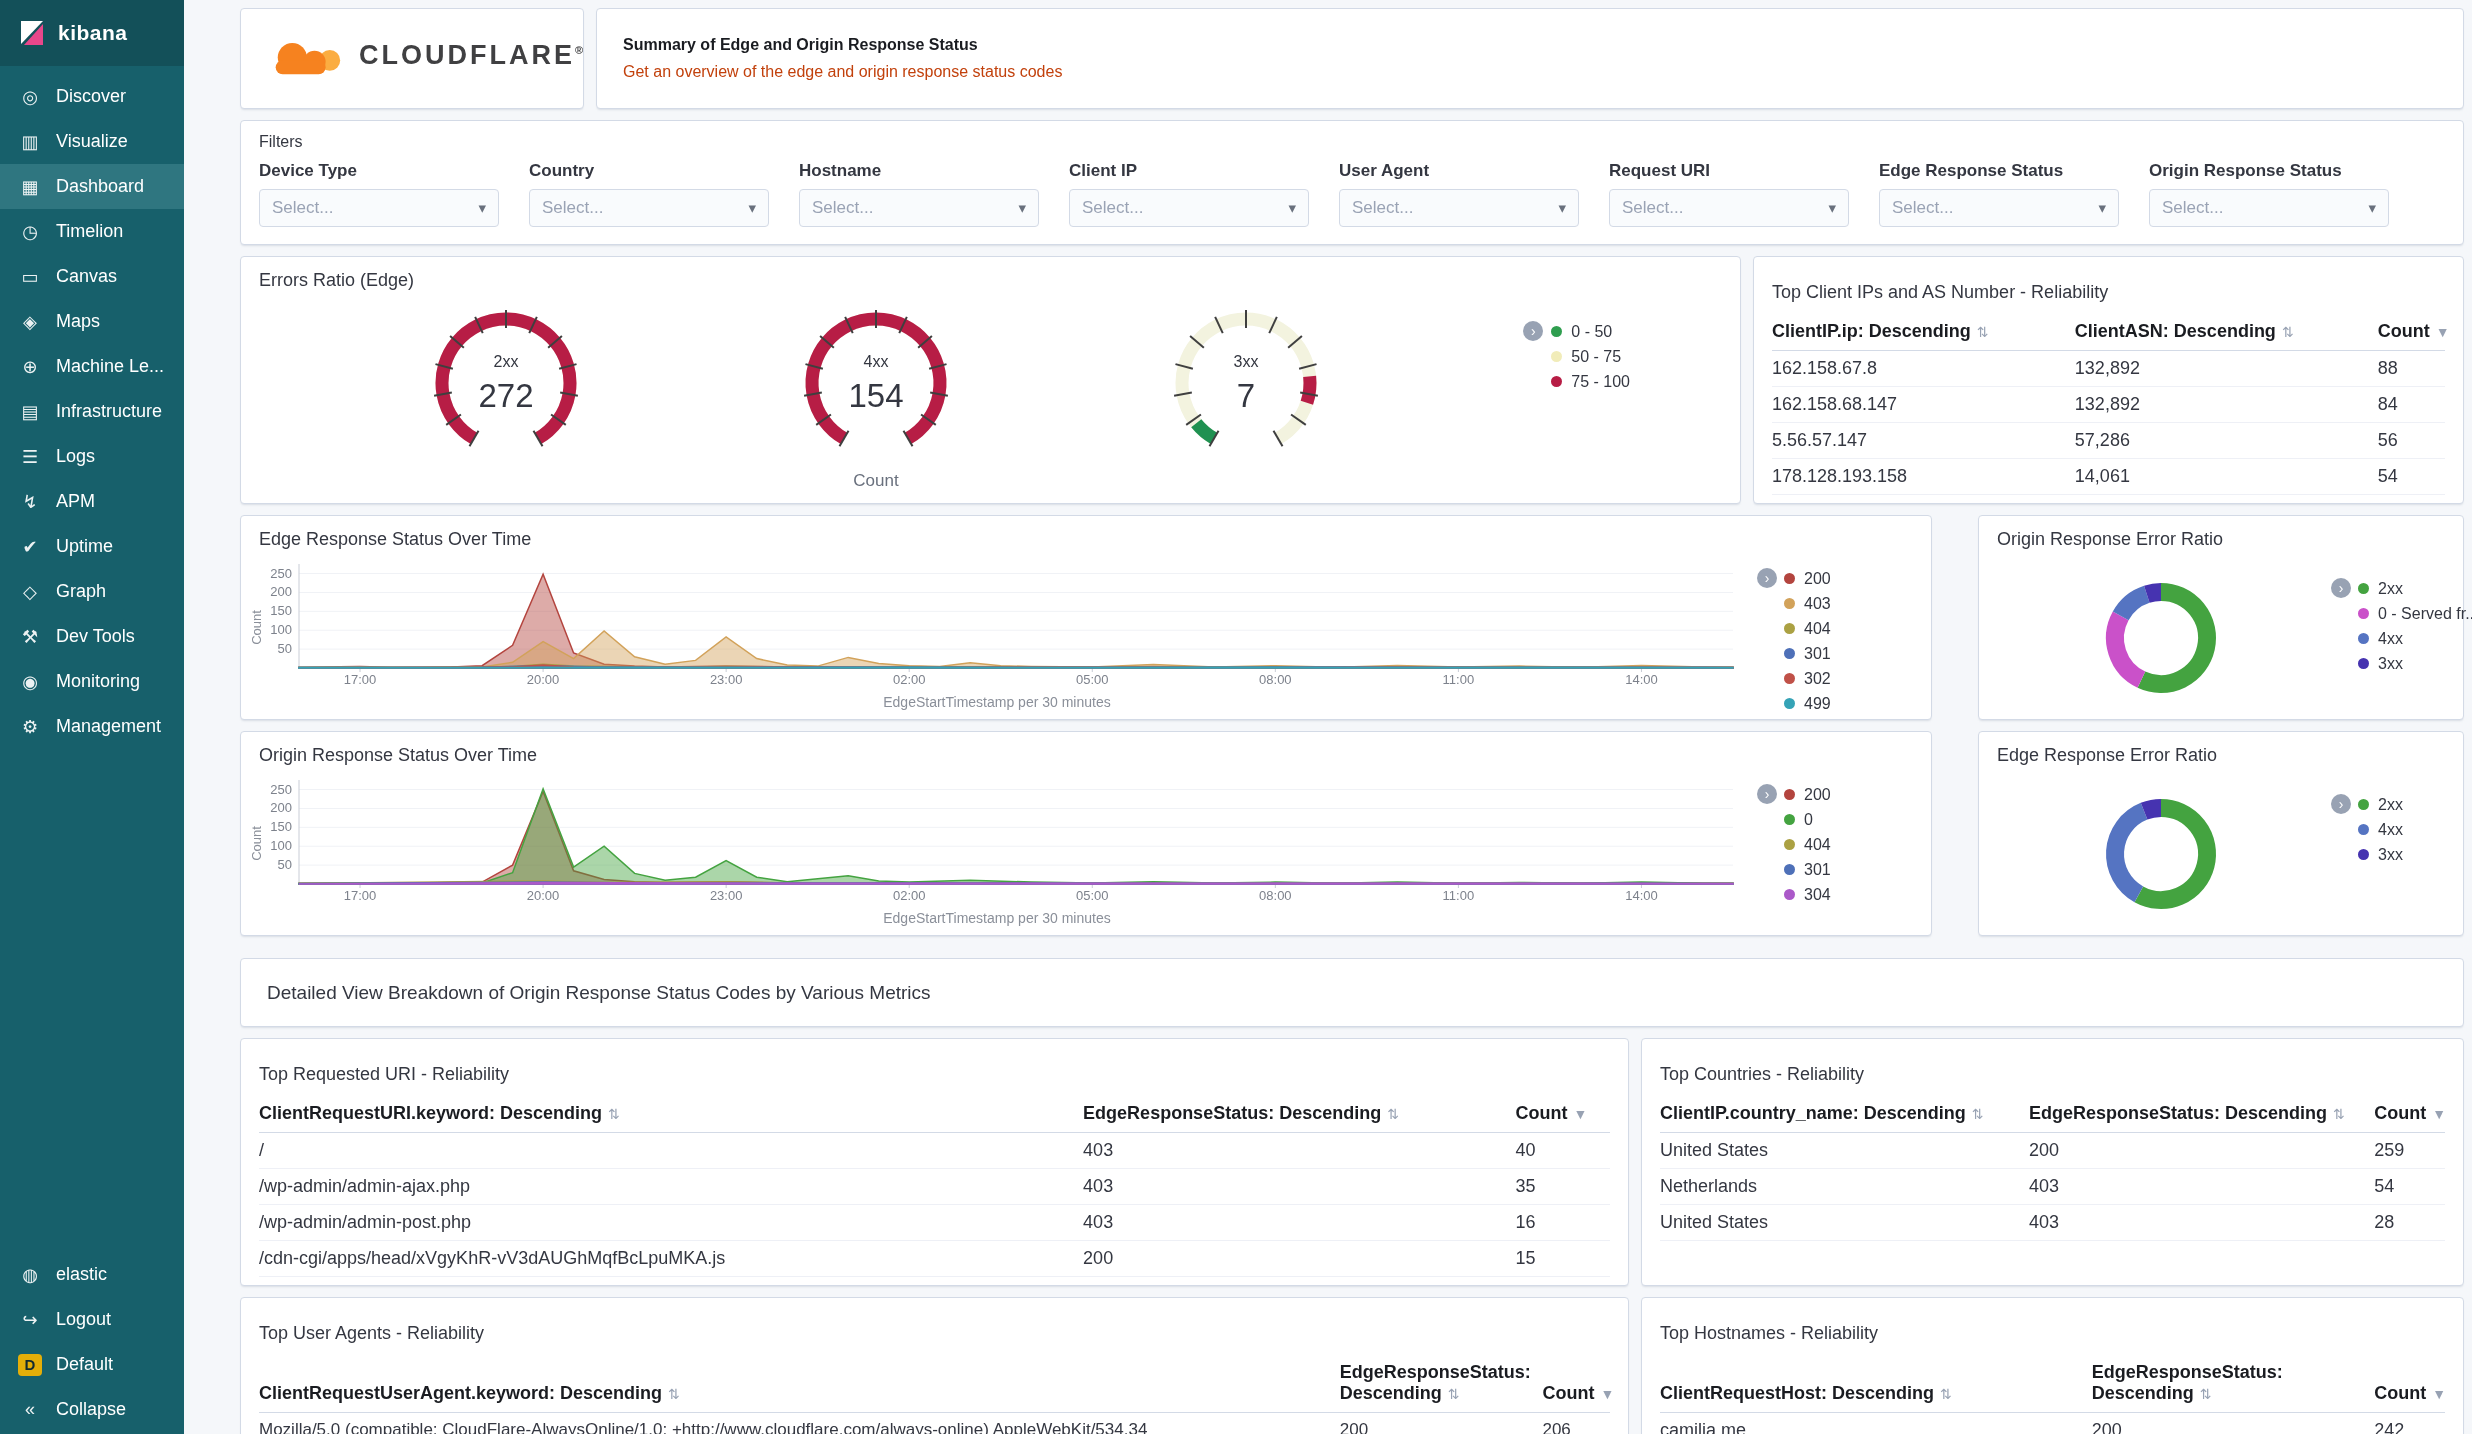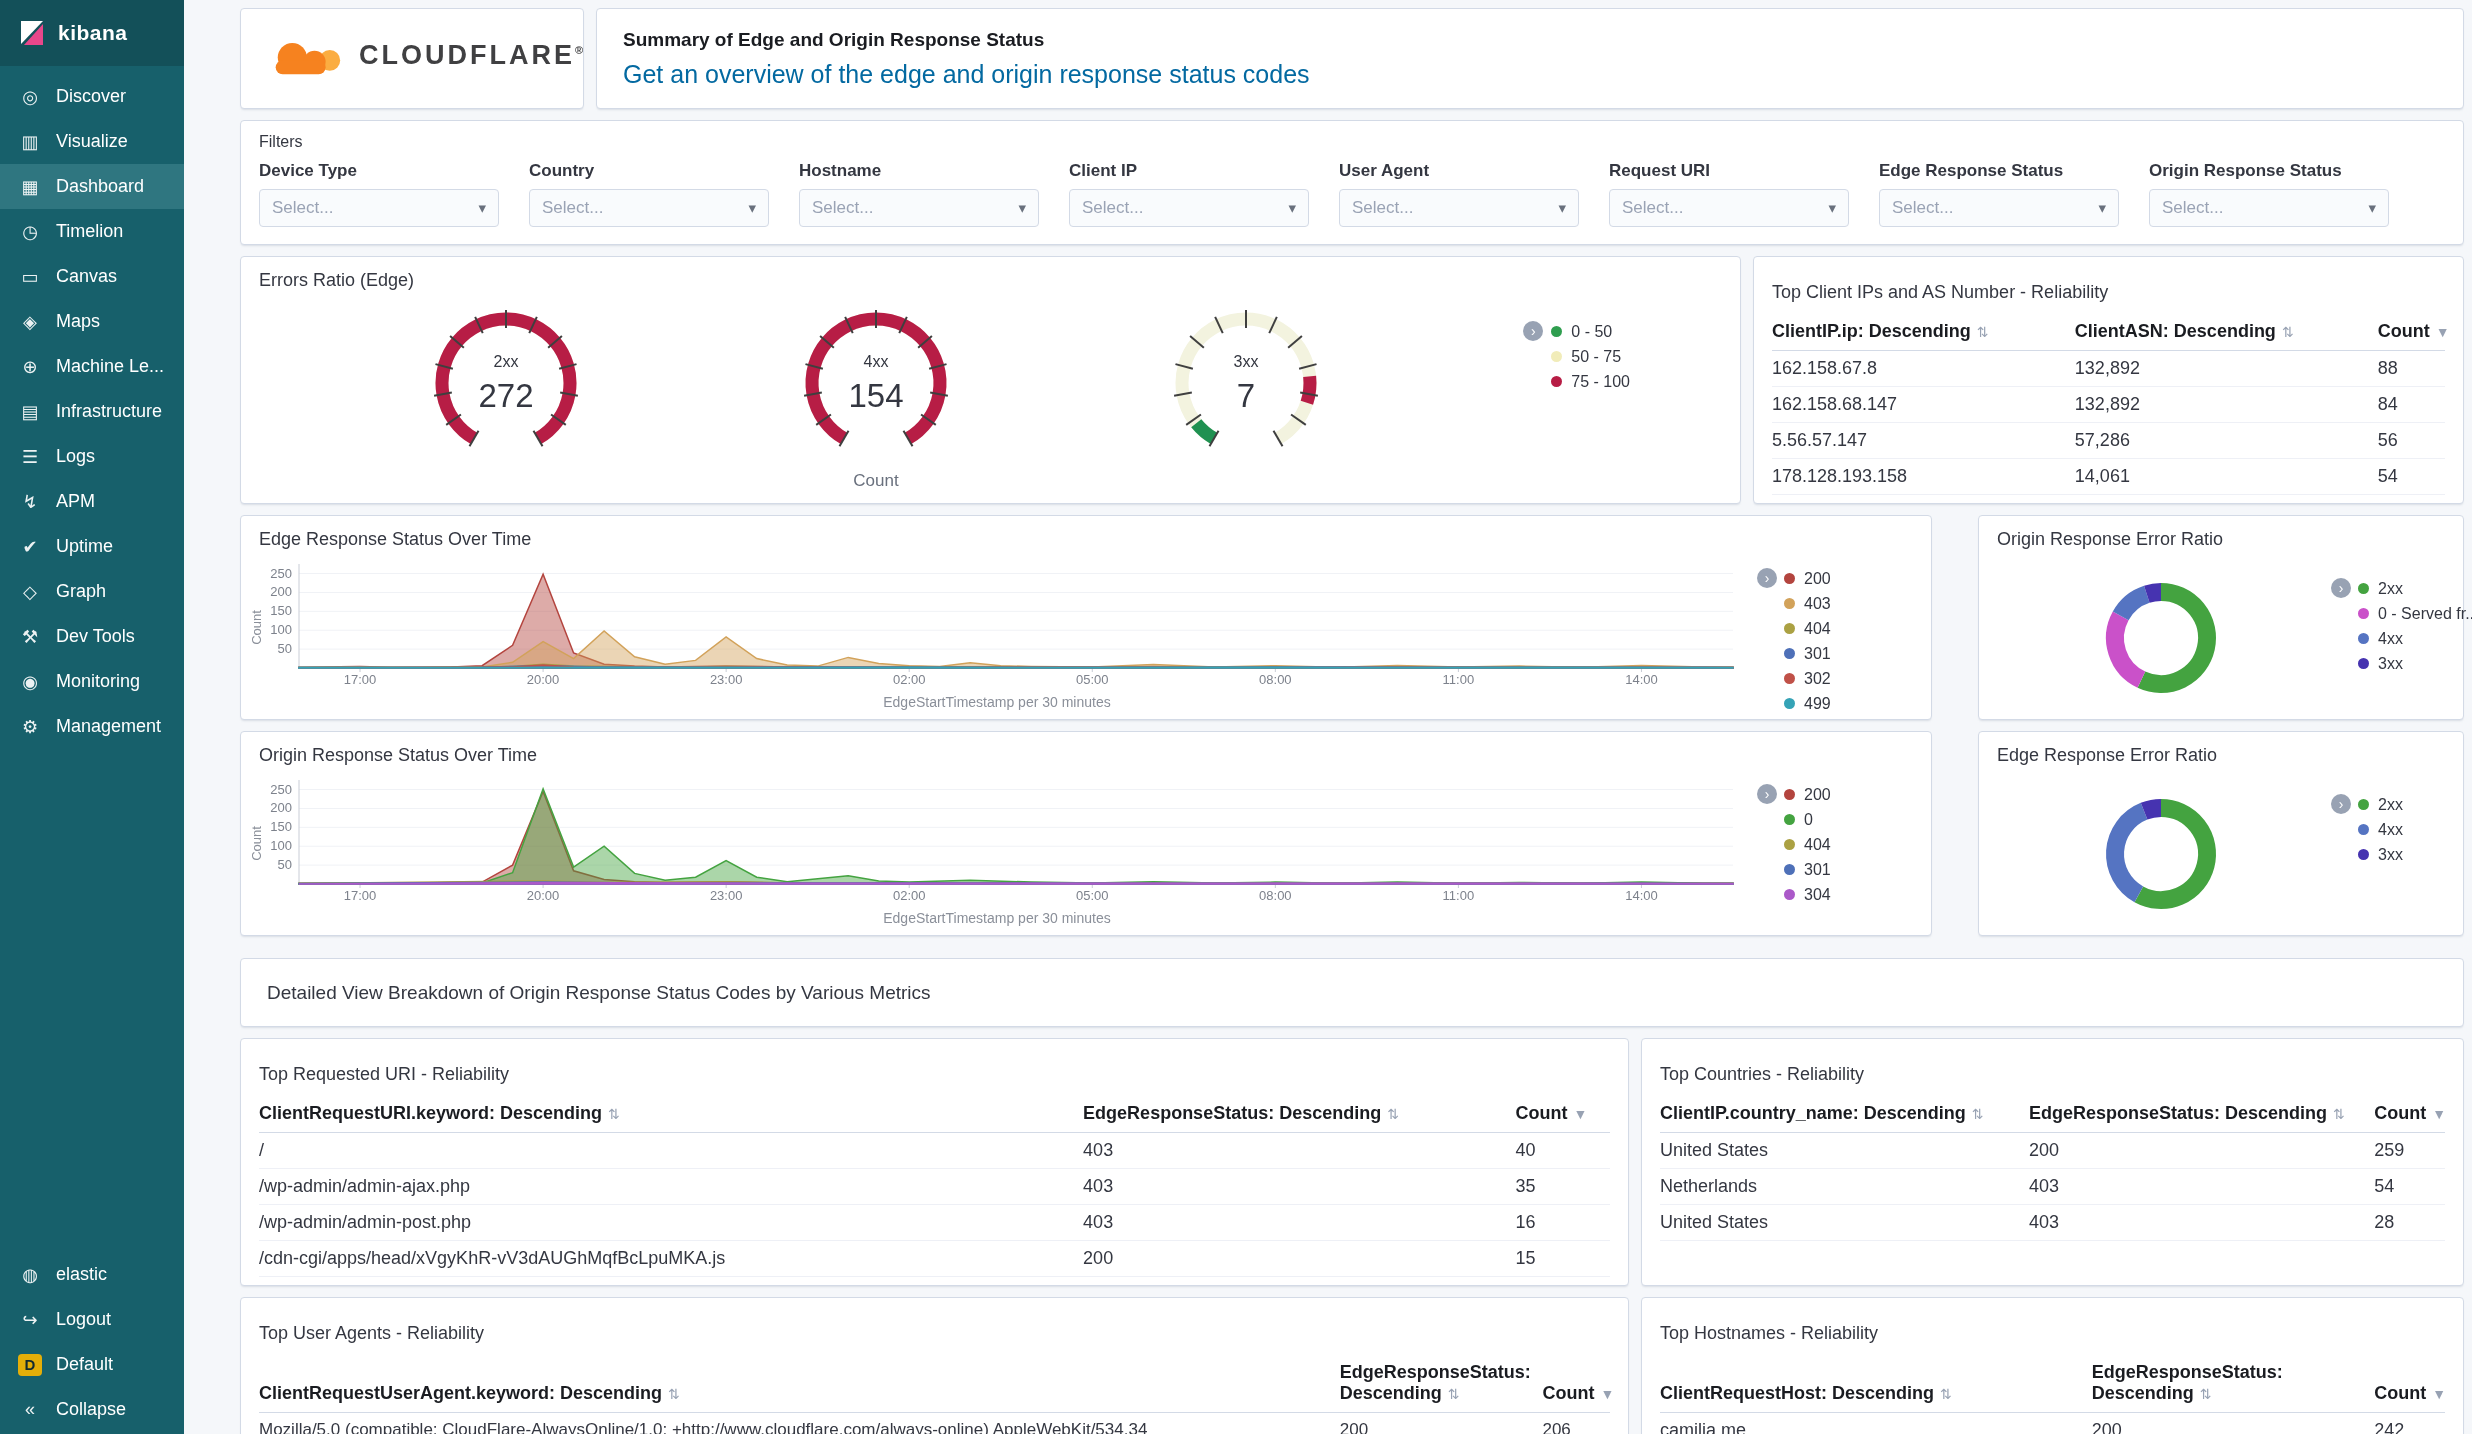--- a/index.html
+++ b/index.html
@@ -32,22 +32,22 @@
 
   
   .header-row { height:101px; }
   .brand-card { width:344px; flex-shrink:0; display:flex; 
     align-items:center; justify-content:center; }
   .brand-word { font-size:27px; font-weight:700; color:#404042; letter-spacing:3px;
     margin-top:-6px; }
   .brand-word sup { font-size:11px; letter-spacing:0; }
   .title-card { flex:1; min-width:0; display:flex; flex-direction:column;
     justify-content:center; padding-left:26px; }
-  .dash-title { font-size:19px; font-weight:700; color:#1a1c21; }
-  .dash-subtitle { font-size:25px; color:#0369a1; margin-top:9px; }
+  .dash-title { font-size:16px; font-weight:700; color:#1a1c21; }
+  .dash-subtitle { font-size:16px; color:#c2410c; margin-top:9px; }
 
   
   .filters-card { height:125px; padding:12px 18px; flex-shrink:0; }
   .filters-title { font-size:16px; color:#343741; }
   .filters-row { display:flex; gap:30px; margin-top:10px; }
   .filter-field { width:240px; flex-shrink:0; }
   .filter-label { display:block; font-size:17px; font-weight:700; color:#343741;
     margin-bottom:8px; }
   .select { height:38px; border:1px solid #d3dae6; border-radius:4px; background:#f9fbfd;
     display:flex; align-items:center; justify-content:space-between; padding:0 12px;

